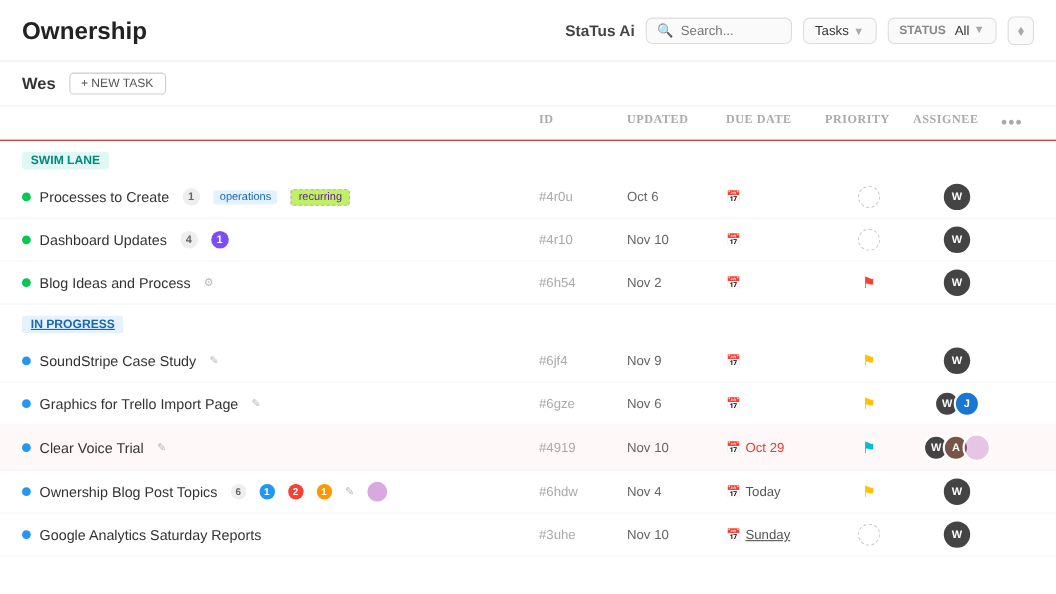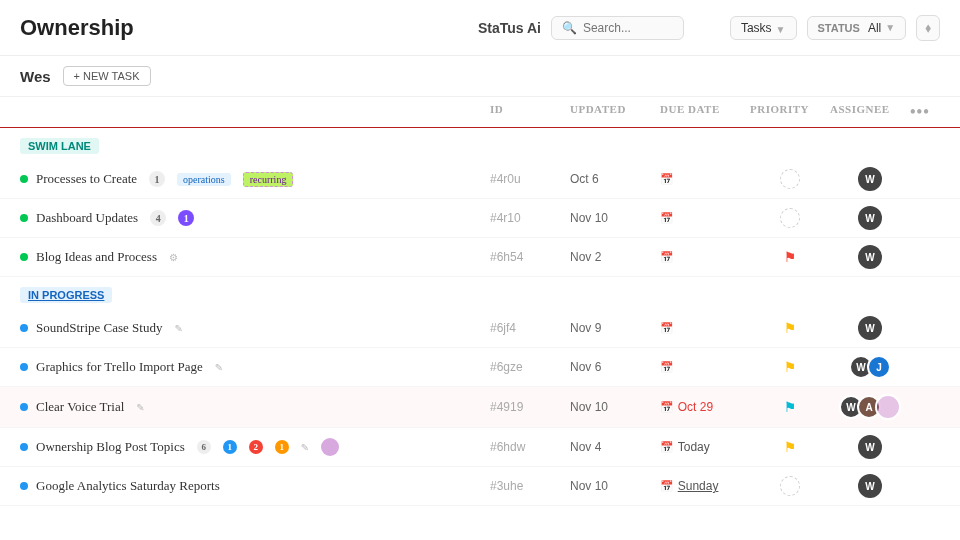--- a/index.html
+++ b/index.html
@@ -4,41 +4,41 @@
   <style>
     * { box-sizing: border-box; margin: 0; padding: 0; }
     body { font-family: -apple-system, BlinkMacSystemFont, 'Segoe UI', sans-serif; background: #fff; color: #333; font-size: 13px; overflow: hidden; width: 960px; height: 540px; }
     
     
     .header { display: flex; align-items: center; justify-content: space-between; padding: 12px 20px; border-bottom: 1px solid #eee; height: 56px; }
     .header-title { font-size: 22px; font-weight: 600; color: #222; }
     .header-right { display: flex; align-items: center; gap: 10px; }
     .search-bar { display: flex; align-items: center; border: 1px solid #ddd; border-radius: 6px; padding: 4px 10px; gap: 6px; background: #fafafa; }
     .search-bar input { border: none; background: transparent; outline: none; font-size: 12px; color: #666; width: 90px; }
-    .tasks-dropdown { display: flex; align-items: flex-end; border: 1px solid #ddd; border-radius: 6px; padding: 4px 10px; gap: 4px; font-size: 12px; cursor: pointer; background: #fafafa; margin-left: 36px; }
+    .tasks-dropdown { display: flex; align-items: flex-end; border: 1px solid #ddd; border-radius: 6px; padding: 4px 10px; gap: 4px; font-size: 12px; cursor: pointer; background: #fafafa; }
     .status-filter { display: flex; align-items: center; border: 1px solid #ddd; border-radius: 6px; padding: 4px 10px; gap: 4px; font-size: 12px; cursor: pointer; background: #fafafa; }
     .status-label { font-weight: 600; font-size: 11px; color: #888; }
     .filter-btn { border: 1px solid #ddd; border-radius: 6px; padding: 4px 8px; cursor: pointer; background: #fafafa; }
     .app-name { font-size: 14px; font-weight: 700; color: #444; }
     
     
     .sub-header { display: flex; align-items: center; padding: 10px 20px; gap: 12px; border-bottom: 1px solid #f0f0f0; }
     .user-name { font-size: 15px; font-weight: 600; color: #333; }
     .new-task-btn { border: 1px solid #ccc; border-radius: 4px; padding: 3px 10px; font-size: 11px; color: #555; cursor: pointer; background: #fff; }
     .table-header { display: grid; grid-template-columns: 1fr 80px 90px 90px 80px 80px 30px; padding: 6px 20px 6px 44px; border-bottom: 1px solid #b91c1c; font-family: Liberation Serif, serif; }
     .col-header { font-size: 11px; font-weight: 600; color: #aaa; text-transform: uppercase; letter-spacing: 0.5px; }
     
     
     .section-label { display: inline-flex; align-items: center; padding: 2px 8px; border-radius: 3px; font-size: 11px; font-weight: 700; margin: 10px 20px 6px 20px; }
     .swim-lane { background: #e0f7f4; color: #00897b; }
     .in-progress { background: #e3f2fd; color: #1565c0; text-decoration: underline; }
     
     
     .task-row { display: grid; grid-template-columns: 1fr 80px 90px 90px 80px 80px 30px; padding: 7px 20px 7px 20px; border-bottom: 1px solid #f5f5f5; align-items: center; }
-    .task-name-cell { display: flex; align-items: center; gap: 8px; font-family: Liberation Serif, serif; }
+    .task-name-cell { display: flex; align-items: center; gap: 8px; }
     .dot { width: 8px; height: 8px; border-radius: 50%; flex-shrink: 0; }
     .dot-green { background: #00c853; }
     .dot-blue { background: #2196f3; }
     .task-name { font-size: 13px; color: #333; font-weight: 500; }
     .badge { display: inline-flex; align-items: center; justify-content: center; border-radius: 50%; width: 16px; height: 16px; font-size: 10px; font-weight: 600; margin-left: 4px; }
     .badge-gray { background: #eee; color: #666; }
     .badge-purple { background: #7c4dff; color: #fff; }
     .badge-blue { background: #2196f3; color: #fff; }
     .badge-red { background: #f44336; color: #fff; }
     .badge-orange { background: #ff9800; color: #fff; }

